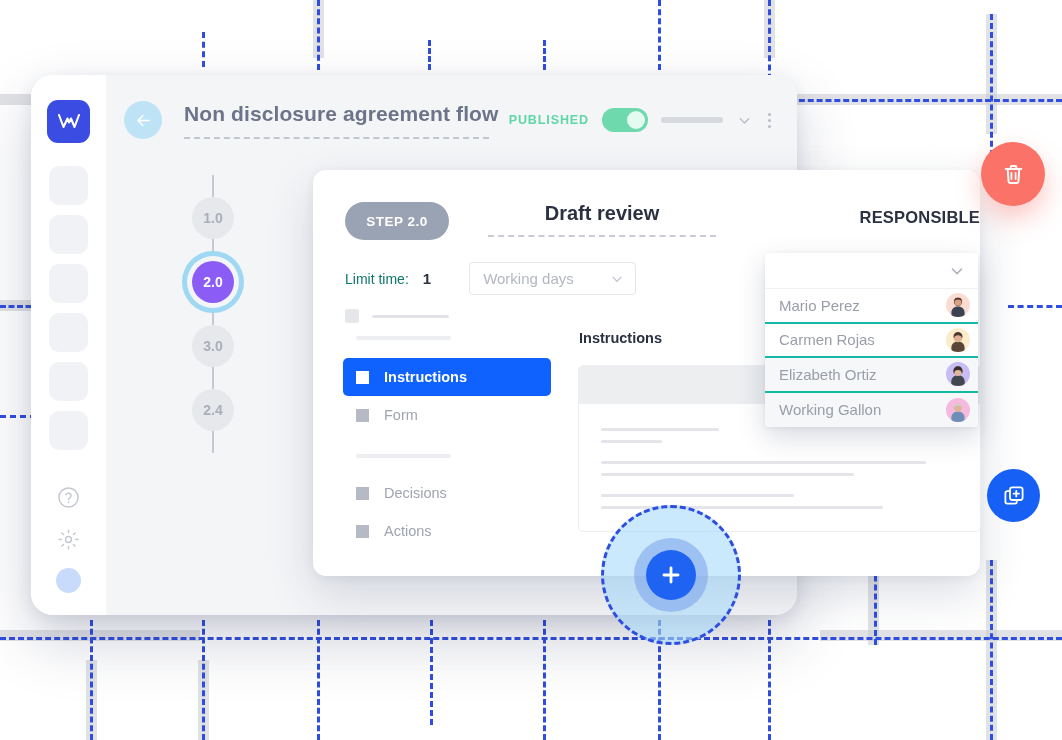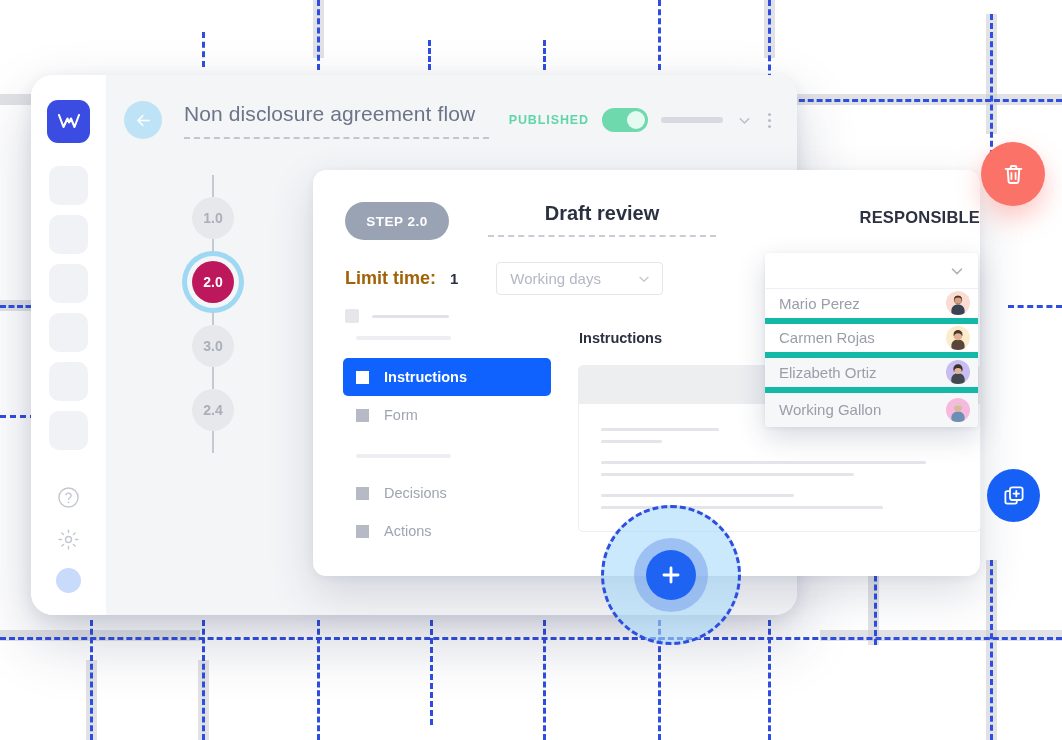--- a/index.html
+++ b/index.html
@@ -62,21 +62,21 @@
     position: absolute; left: 0; top: 0; right: 0; height: 90px;
     display: flex; align-items: center; padding: 0 24px 0 18px;
   }
   .back-btn {
     width: 38px; height: 38px; border-radius: 50%; background: #bfe3f6;
     display: flex; align-items: center; justify-content: center; flex: 0 0 auto;
     color: #ffffff;
   }
   .title-wrap { margin-left: 22px; flex: 0 0 auto; }
   .flow-title {
-    font-size: 21px; font-weight: 400; color: #6b7489; letter-spacing: .1px;
+    font-size: 21px; font-weight: 700; color: #6b7489; letter-spacing: .1px;
     padding-bottom: 11px; white-space: nowrap;
   }
   .title-rule { width: 305px; height: 0; border-top: 2px dashed #c2c6cf; }
   .topbar-right { margin-left: auto; display: flex; align-items: center; gap: 13px; }
   .published { font-size: 12.5px; font-weight: 700; color: #5fd6a8; letter-spacing: .9px; }
   .toggle {
     width: 46px; height: 24px; border-radius: 12px; background: #6fd9ae;
     position: relative; flex: 0 0 auto;
   }
   .toggle::after {
@@ -104,21 +104,21 @@
   }
   .node-active-wrap { position: relative; display: flex; align-items: center; justify-content: center; }
   .node-active-wrap::before {
     content: ''; position: absolute; width: 62px; height: 62px; border-radius: 50%;
     background: #9ed8f2;
   }
   .node-active-wrap::after {
     content: ''; position: absolute; width: 52px; height: 52px; border-radius: 50%;
     background: #f4f5f7;
   }
-  .node.active { background: #be185d; color: #ffffff; position: relative; z-index: 2; }
+  .node.active { background: #8b5cf6; color: #ffffff; position: relative; z-index: 2; }
 
   
   .card {
     position: absolute; left: 313px; top: 170px; width: 667px; height: 406px;
     background: #ffffff; border-radius: 13px;
     box-shadow: 0 18px 46px rgba(40,52,90,.16), 0 2px 10px rgba(40,52,90,.07);
     overflow: visible;
   }
   .card-head { position: relative; padding: 32px 34px 0 32px; display: flex; align-items: flex-start; text-align: center; }
   .step-pill {
@@ -129,21 +129,21 @@
   .step-title-wrap { margin-left: 39px; }
   .step-title { font-size: 20px; font-weight: 700; color: #2c3142; padding-bottom: 10px; }
   .step-rule { width: 228px; height: 0; border-top: 2px dashed #c9ccd4; }
   .responsible-label {
     position: absolute; right: 0px; top: 38px; font-size: 16.5px;
     font-weight: 700; color: #2c3142; letter-spacing: .2px;
   }
 
   
   .limit-row { display: flex; align-items: center; padding: 22px 32px 0 32px; }
-  .limit-label { font-size: 18px; font-weight: 700; color: #a16207; }
+  .limit-label { font-size: 14px; font-weight: 400; color: #0f766e; }
   .limit-value { font-size: 15px; font-weight: 700; color: #2c3142; margin-left: 14px; }
   .select-box {
     margin-left: 38px; width: 167px; height: 33px; border: 1px solid #e4e6eb;
     border-radius: 4px; background: #ffffff; display: flex; align-items: center;
     padding: 0 10px 0 13px; font-size: 15px; color: #b3b7c1;
   }
   .select-box .chev { margin-left: auto; color: #c5c8d1; display: flex; }
 
   .chk-row { display: flex; align-items: center; padding: 14px 32px 0 32px; gap: 13px; }
   .chk { width: 14px; height: 14px; border-radius: 2px; background: #e5e7eb; }
@@ -178,21 +178,21 @@
     background: #ffffff; border-radius: 4px;
     box-shadow: 0 10px 28px rgba(40,52,90,.18), 0 1px 4px rgba(40,52,90,.08);
     overflow: hidden; z-index: 20;
   }
   .dd-head {
     height: 36px; display: flex; align-items: center; justify-content: flex-end;
     padding-right: 12px; border-bottom: 1px solid #eef0f3; color: #b0b4be;
   }
   .dd-item {
     height: 34.5px; display: flex; align-items: center; padding: 0 8px 0 14px;
-    font-size: 15px; color: #9a9ea9; border-bottom: 6px solid #14b8a6;
+    font-size: 15px; color: #9a9ea9; border-bottom: 2px solid #14b8a6;
   }
   .dd-item:last-child { border-bottom: none; }
   .dd-item.shaded { background: #f6f7f8; }
   .dd-av {
     margin-left: auto; width: 24px; height: 24px; border-radius: 50%;
     flex: 0 0 auto; position: relative; overflow: hidden;
   }
 
   
   .fab-trash {

